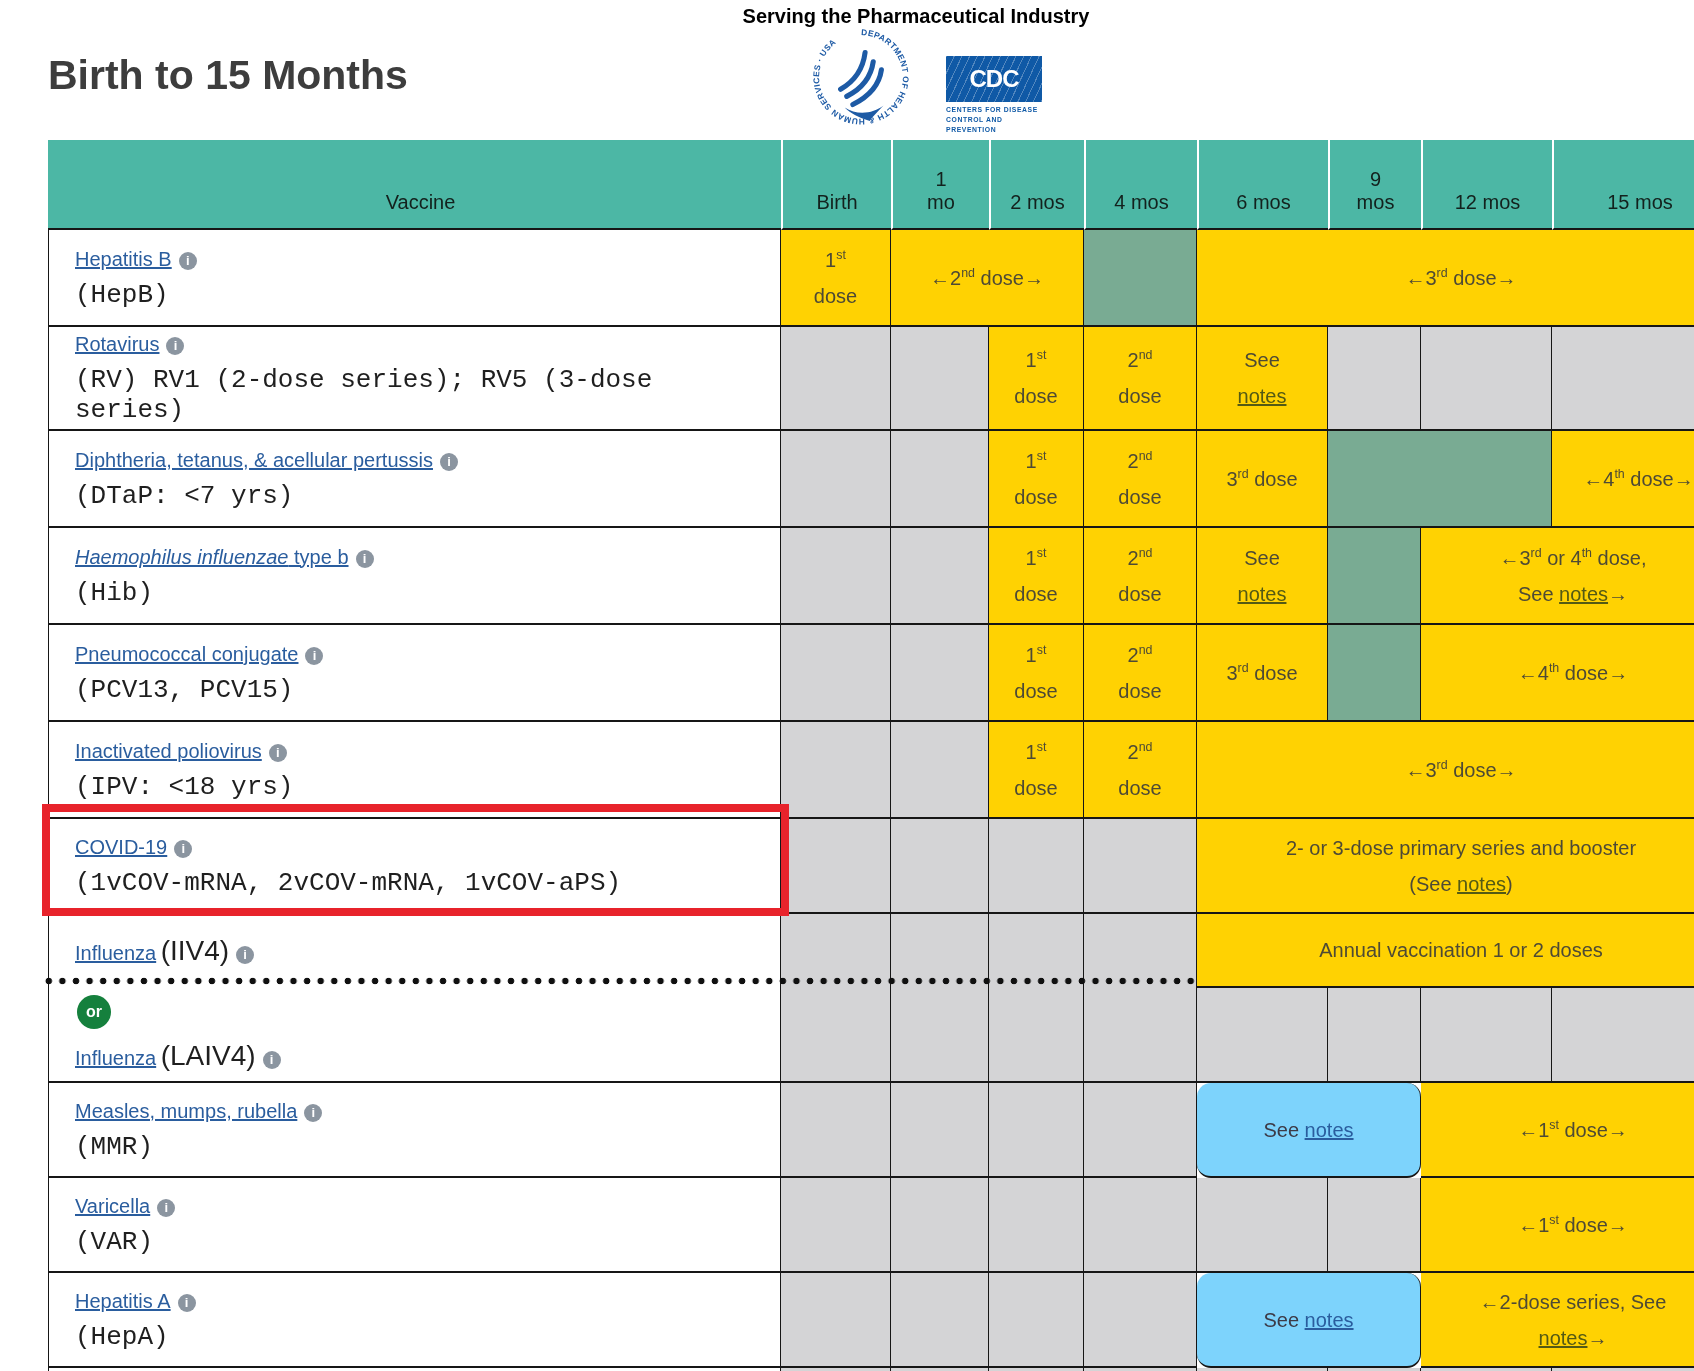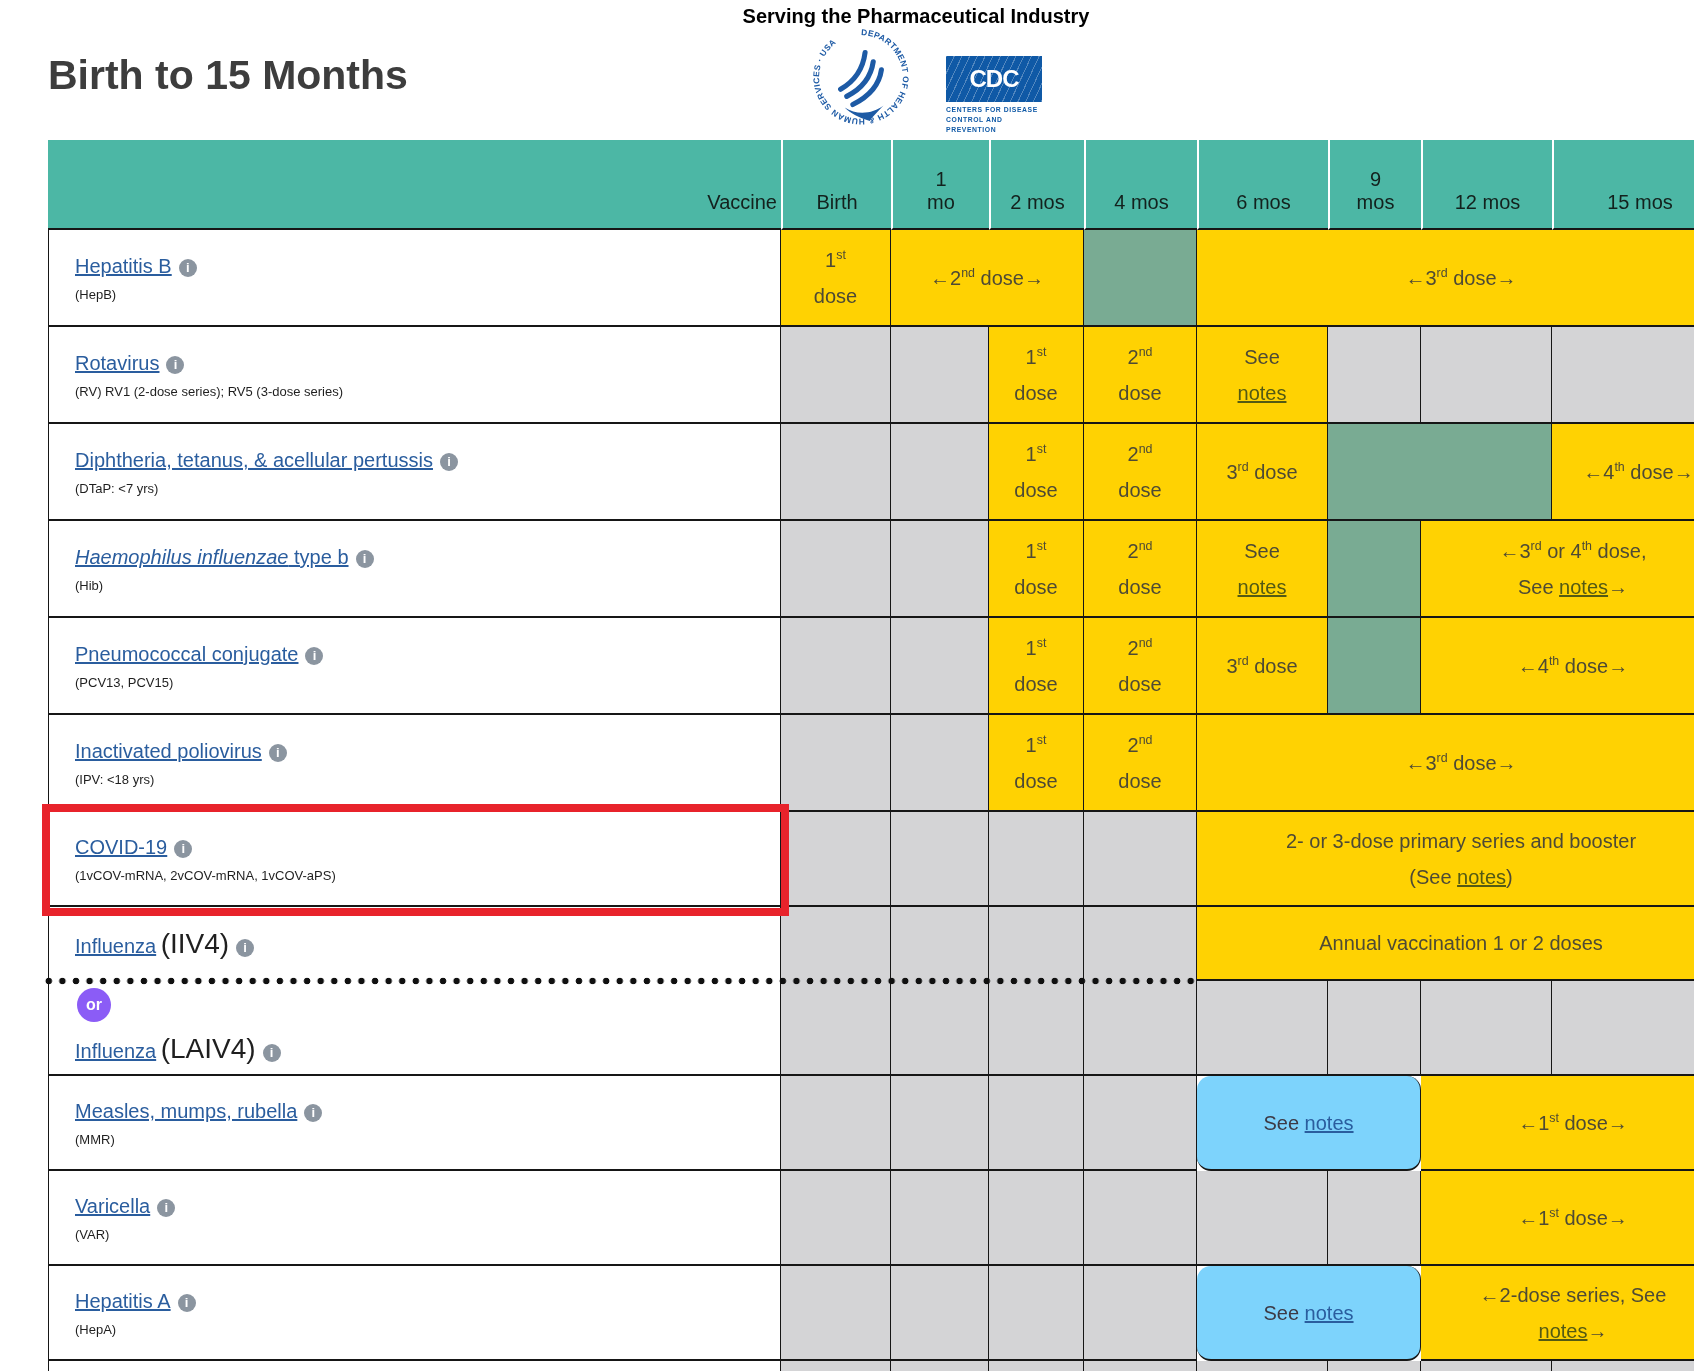--- a/index.html
+++ b/index.html
@@ -17,53 +17,53 @@
   .cdc-caption{margin-top:3px;color:#0f59a6;font-size:6.8px;font-weight:700;letter-spacing:.6px;line-height:1.45;}
 
   
   .tbl-wrap{position:absolute;top:140px;left:8px;width:1678px;}
   table{border-collapse:separate;border-spacing:0;table-layout:fixed;width:1678px;}
   col.c0{width:733px}col.c1{width:110px}col.c2{width:98px}col.c3{width:95px}col.c4{width:113px}
   col.c5{width:131px}col.c6{width:93px}col.c7{width:131px}col.c8{width:174px}
   th{background:#4cb7a5;height:90px;box-sizing:border-box;vertical-align:bottom;
     font-size:20px;font-weight:400;color:#13211d;padding:0 4px 14px 4px;text-align:center;
     border-bottom:2px solid #161616;}
-  th.h-vaccine{text-align:right;padding-left:16px;}
+  th.h-vaccine{text-align:center;padding-left:16px;}
   th + th{border-left:2px solid #fff;}
   td{box-sizing:border-box;border-right:1px solid #161616;border-bottom:2px solid #161616;}
   tr td:first-child{border-left:1px solid #161616;}
   tbody tr td{height:95px;}
   tbody tr:nth-child(-n+6) td{height:97px;}
   tbody tr.short-row td{height:74px;}
   tbody tr.partial-row td{height:34px;}
   td.nb{border-bottom:none;}
   td.vcell{background:#fff;vertical-align:middle;text-align:left;padding:4px 10px 4px 26px;}
   .v-line1{line-height:1.35;}
   .vlink{color:#2a5d9e;font-size:20px;text-decoration:underline;}
   .vsuffix{color:#1f1f1f;font-size:28px;}
-  .v-line2{color:#1f1f1f;font-size:13px;margin-top:7px;}
+  .v-line2{color:#1f1f1f;font-size:26px;margin-top:7px;font-family:Liberation Mono, monospace;}
   .info-icon{display:inline-block;width:18px;height:18px;border-radius:50%;background:#8b95a0;
     color:#fff;font-size:13px;font-weight:700;line-height:18px;text-align:center;margin-left:7px;
     vertical-align:1px;}
   .cell{text-align:center;vertical-align:middle;font-size:20px;line-height:1.8;color:#4e4a35;}
   .cell sup{font-size:.62em;}
   td.gray{background:#d4d4d6;}
   td.yellow{background:#ffd202;}
   td.green{background:#79ab93;}
   td.purple{background:#7dd3fc;color:#3c3a46;border-radius:14px;}
   td.yellow .note{color:#545a14;text-decoration:underline;}
   td.purple .note{color:#2a5d9e;text-decoration:underline;}
 
   
   .covid-highlight{position:absolute;left:2px;top:804px;width:747px;height:112px;
     border:8px solid #e8232b;box-sizing:border-box;z-index:6;pointer-events:none;}
   .dotted-separator{position:absolute;left:0;top:976px;width:1157px;height:10px;z-index:5;
     background-image:radial-gradient(circle,#101010 3px,rgba(0,0,0,0) 3.6px);
     background-size:13.6px 10px;background-repeat:repeat-x;background-position:2px center;}
-  .or-badge{width:34px;height:34px;border-radius:50%;background:#8b5cf6;color:#fff;
+  .or-badge{width:34px;height:34px;border-radius:50%;background:#15803d;color:#fff;
     font-size:16px;font-weight:700;display:flex;align-items:center;justify-content:center;
     margin:0 0 8px 2px;}
 </style>
 </head>
 <body>
 
 <div id="page">
 
   <div class="tagline">Serving the Pharmaceutical Industry</div>
   <div class="page-title">Birth to 15 Months</div>

